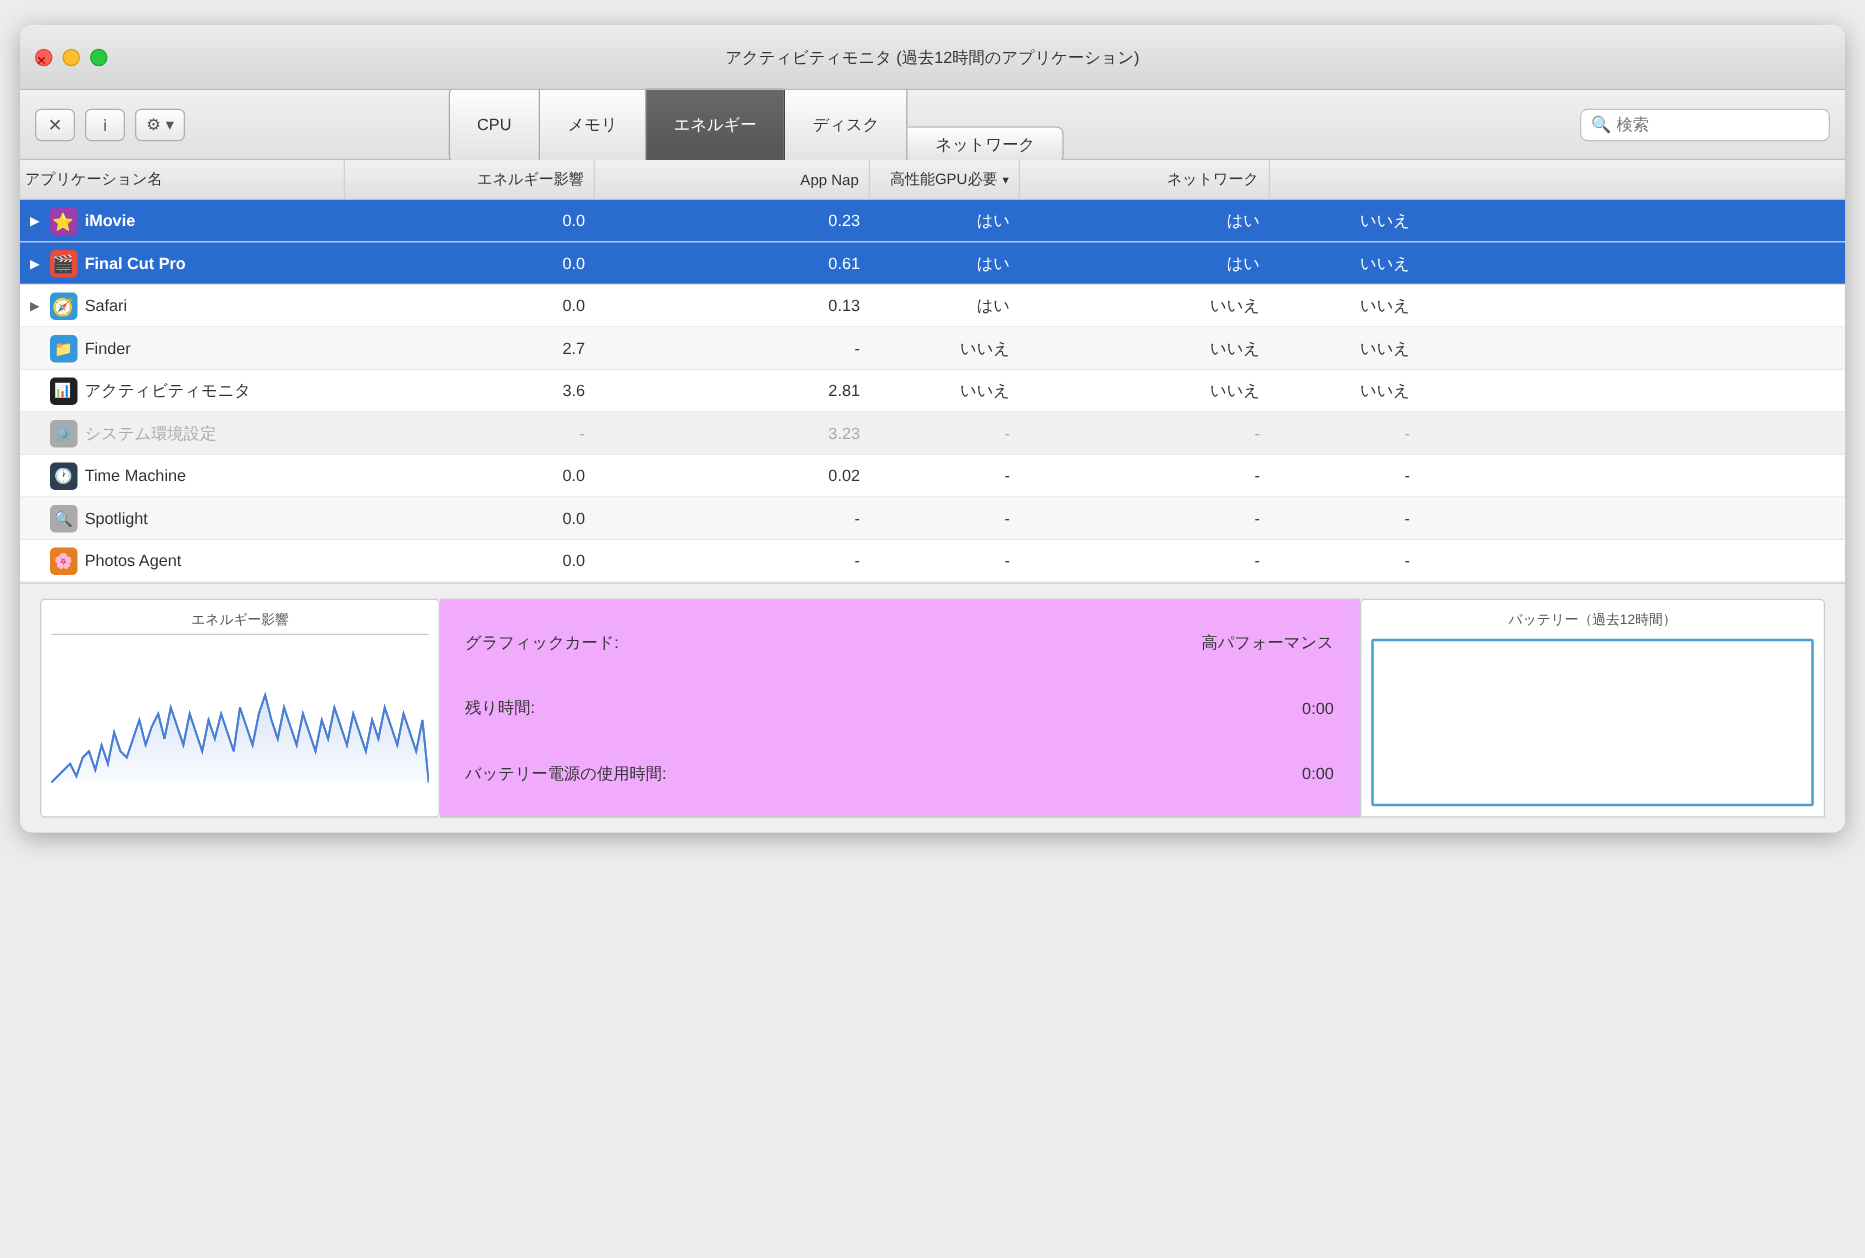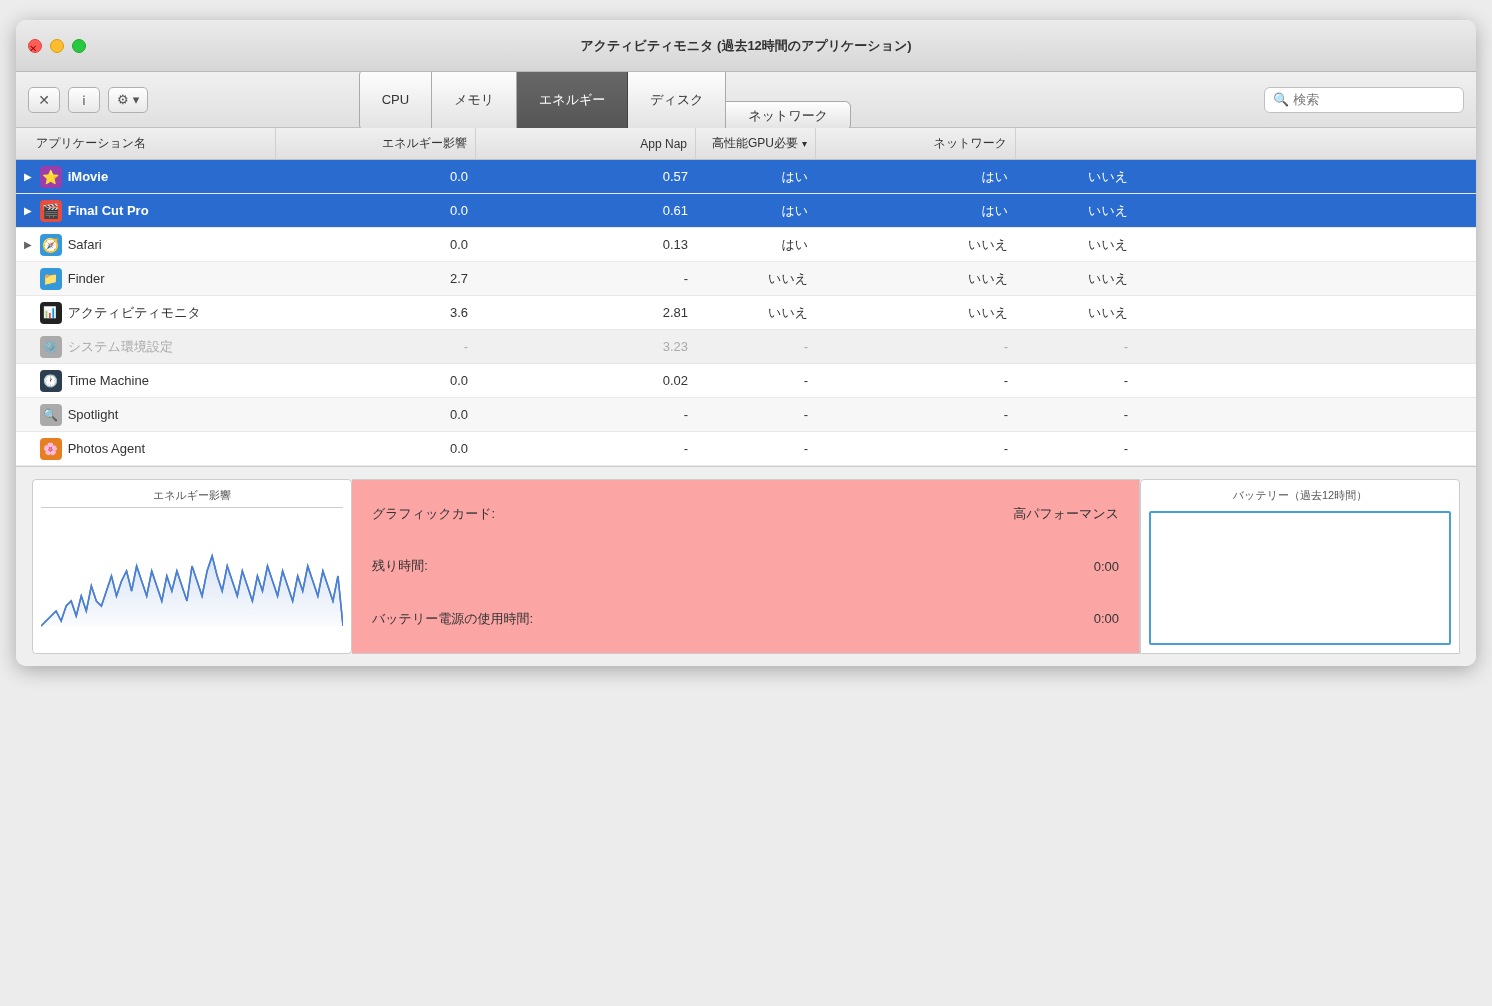--- a/index.html
+++ b/index.html
@@ -49,21 +49,21 @@
       cursor: pointer;
     }
     .tl-red { background: #ff5f57; border: 1px solid #e0443e; }
     .tl-yellow { background: #febc2e; border: 1px solid #d4a005; }
     .tl-green { background: #28c840; border: 1px solid #1aab28; }
 
     .window-title {
       flex: 1;
       text-align: center;
       font-size: 13px;
-      font-weight: 700;
+      font-weight: 400;
       color: #333;
     }
 
     
     .toolbar {
       background: linear-gradient(to bottom, #f0f0f0, #e0e0e0);
       height: 56px;
       display: flex;
       align-items: center;
       padding: 0 12px;
@@ -171,21 +171,21 @@
       color: #333;
       border-right: 1px solid #d0d0d0;
       white-space: nowrap;
       cursor: pointer;
       user-select: none;
       justify-content: flex-end;
     }
 
     .col-header:first-child {
       justify-content: flex-start;
-      padding-left: 20px;
+      padding-left: 4px;
     }
 
     .col-header .sort-arrow {
       margin-left: 4px;
       font-size: 10px;
     }
 
     
     .table-body {
       overflow-y: auto;
@@ -285,35 +285,35 @@
 
     .stats-section {
       flex: 1;
       padding: 8px 20px;
       display: flex;
       flex-direction: column;
       justify-content: space-around;
       border-top: 1px solid #ccc;
       border-bottom: 1px solid #ccc;
       border-right: 1px solid #ccc;
-      background: #fca5a5;
+      background: #f0abfc;
     }
 
     .stat-row {
       display: flex;
       justify-content: space-between;
       align-items: center;
       font-size: 13px;
     }
 
     .stat-label { color: #333; }
     .stat-value { color: #333; font-weight: 400; }
 
     .battery-section {
-      width: 320px;
+      width: 372px;
       border: 1px solid #ccc;
       background: white;
       border-radius: 4px 4px 0 0;
       display: flex;
       flex-direction: column;
       align-items: center;
       padding: 8px;
       margin-left: 0;
     }
 
@@ -400,21 +400,21 @@
       <div class="table-row selected">
         <div class="cell">
           <span class="expand-arrow">▶</span>
           <div class="app-icon" style="background:#9b3dab;">⭐</div>
           <span style="font-weight:600;">iMovie</span>
         </div>
         <div class="cell">
             <span>0.0</span>
           </div>
         <div class="cell">
-            <span>0.57</span>
+            <span>0.23</span>
           </div>
         <div class="cell">
             <span>はい</span>
           </div>
         <div class="cell">
             <span>はい</span>
           </div>
         <div class="cell">
             <span>いいえ</span>
           </div>

